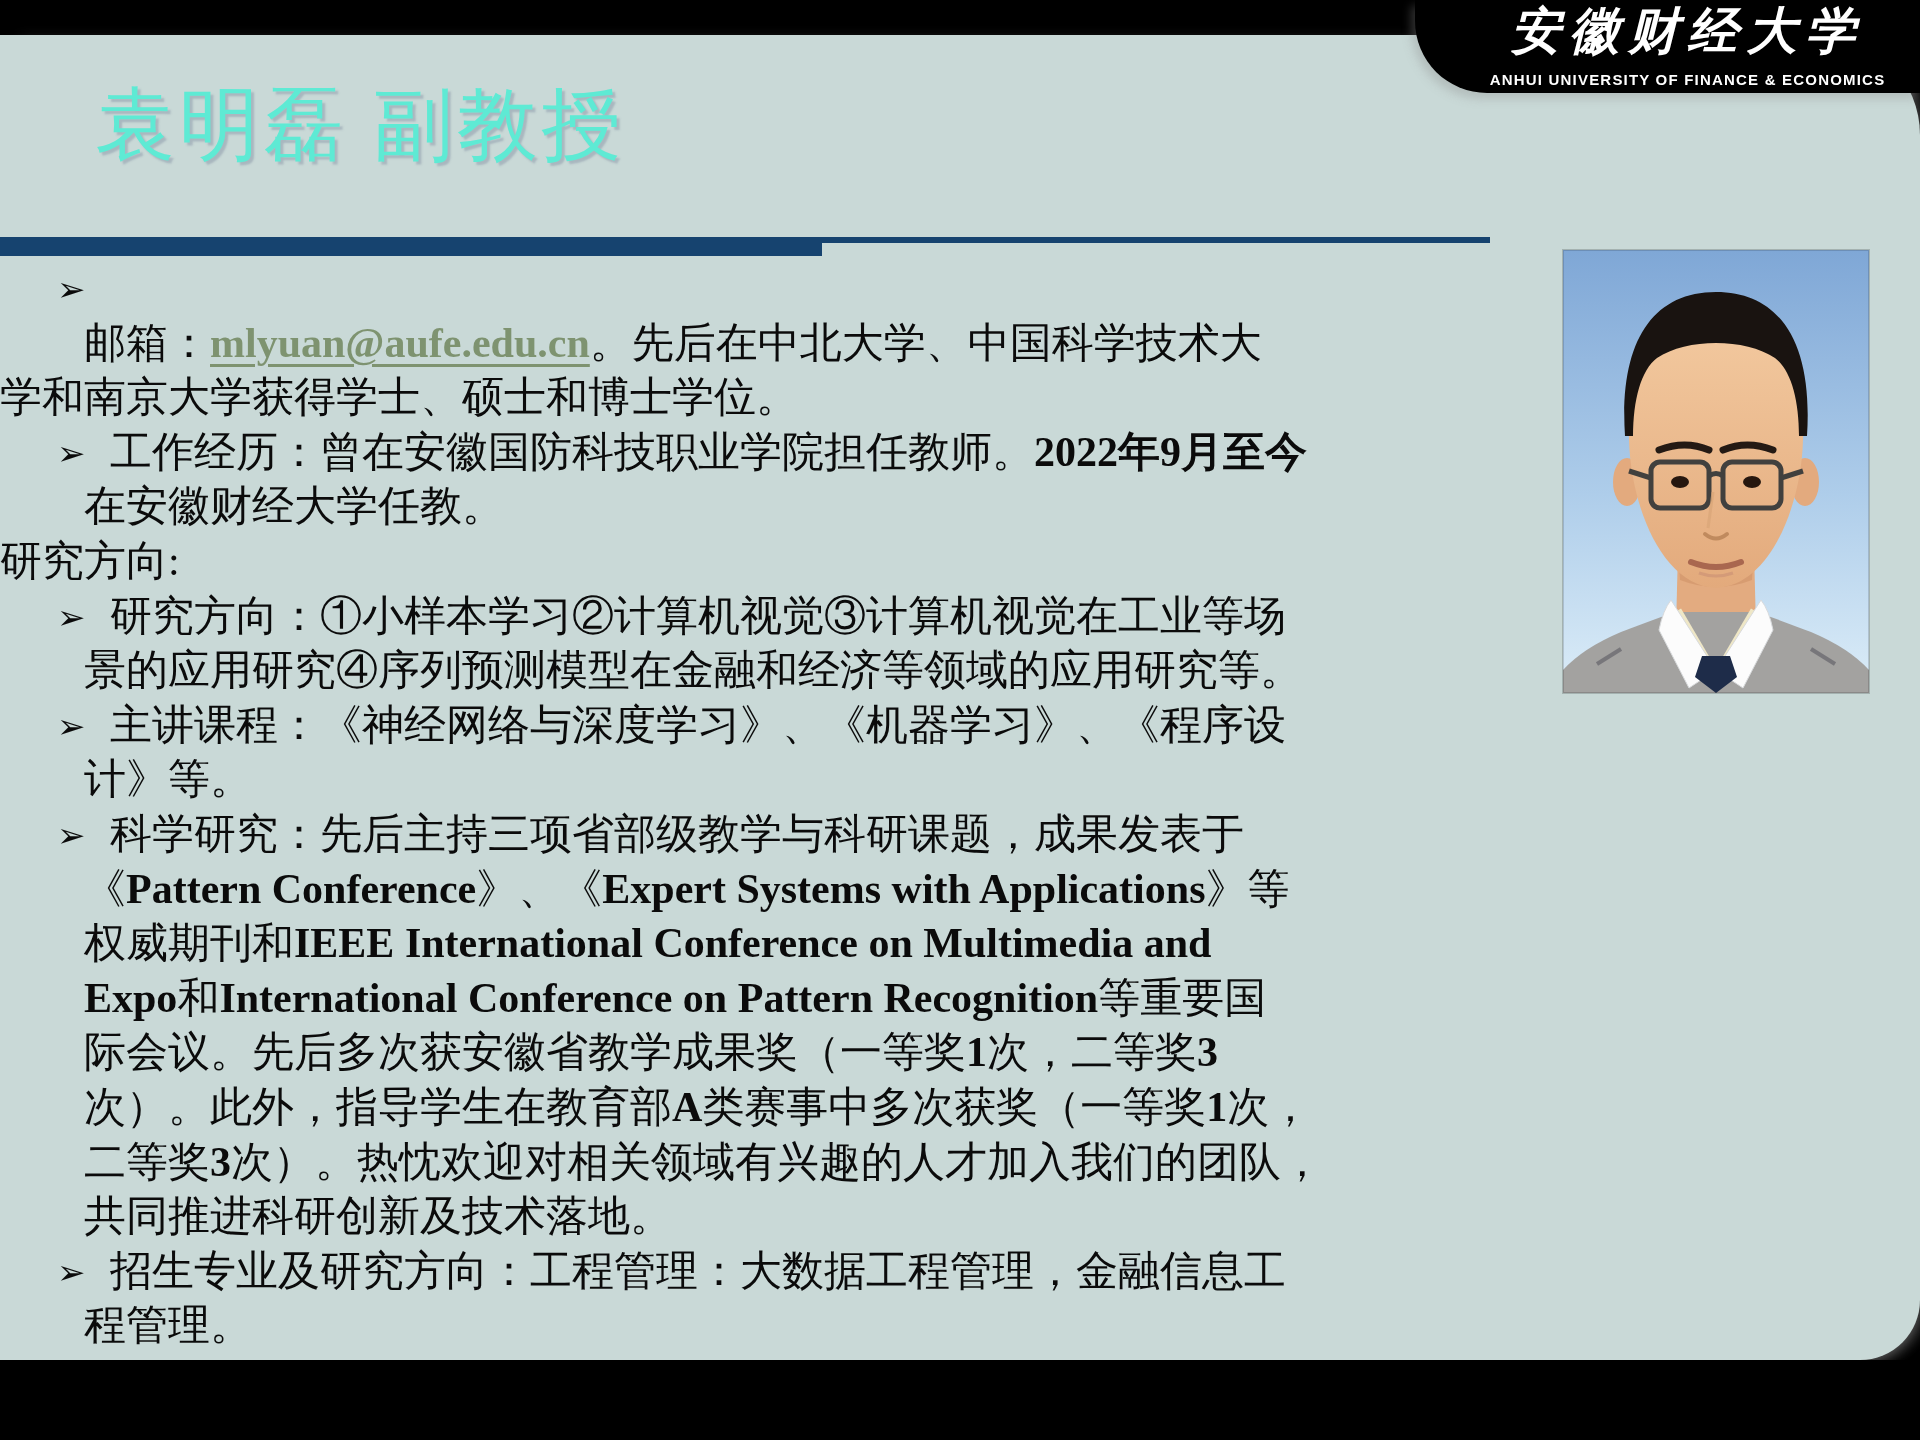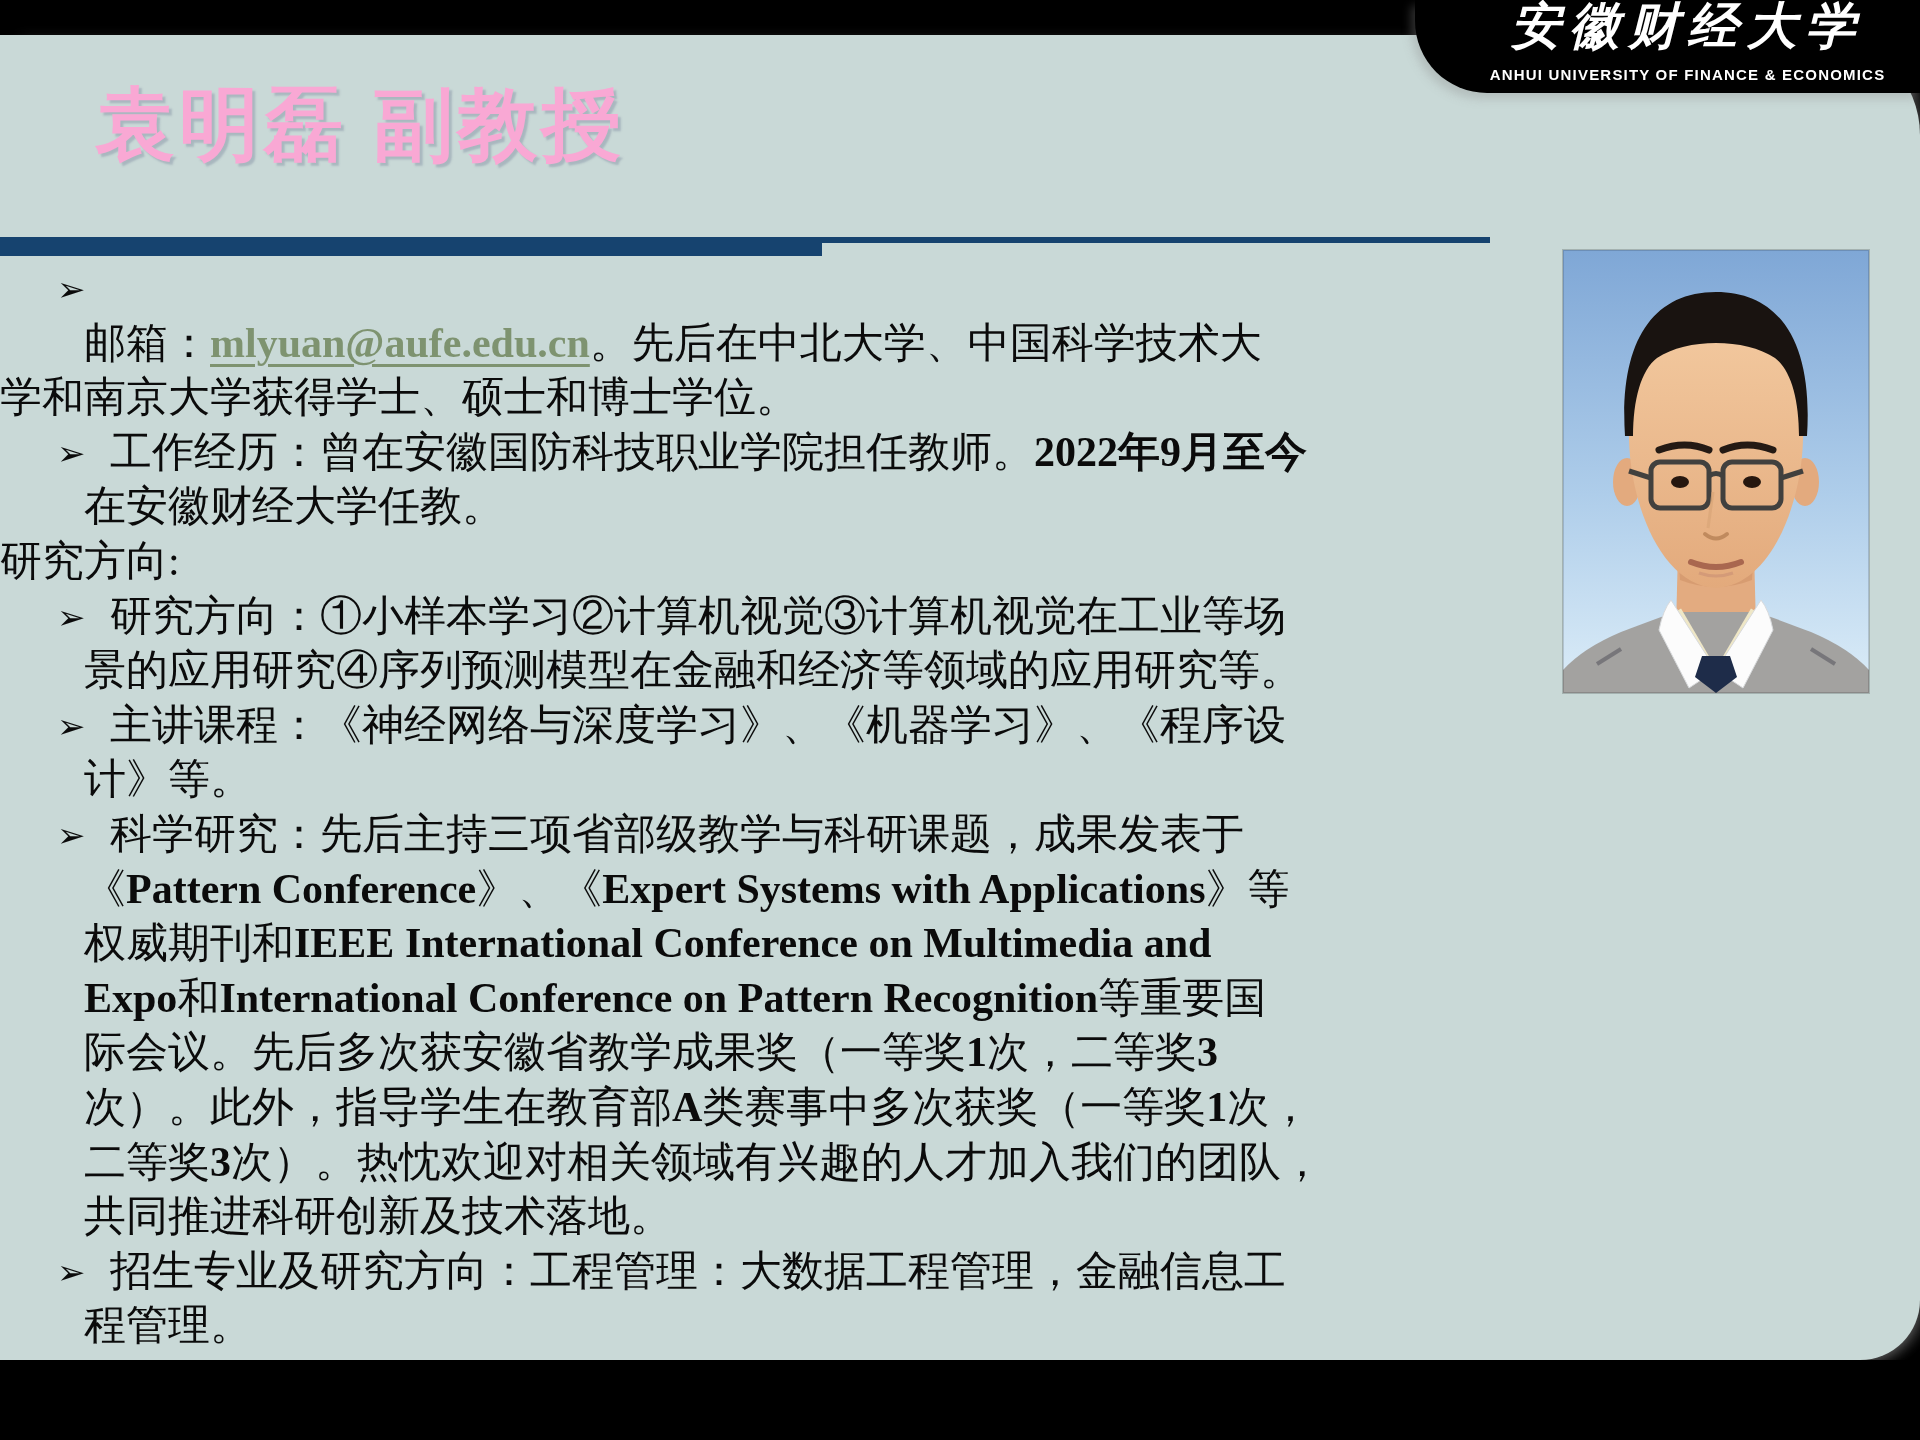--- a/index.html
+++ b/index.html
@@ -13,30 +13,30 @@
       repeating-linear-gradient(to right, rgba(255,255,255,0.30) 0 2px, rgba(255,255,255,0) 2px 55px),
       repeating-linear-gradient(to bottom, rgba(255,255,255,0.30) 0 2px, rgba(255,255,255,0) 2px 55px),
       linear-gradient(135deg, rgba(0,0,0,0) 55%, rgba(40,70,70,0.18) 100%),
       linear-gradient(to bottom, #f4f6f7 0%, #e9eeef 28%, #d0dedc 62%, #b6cccา 85%, #aac3c0 100%);
     background-color:#c9d9d7;
     box-shadow:0 8px 14px -4px rgba(150,150,150,0.55), 14px 0 16px -6px rgba(120,120,120,0.4);}
 
   
   #logo-block{position:absolute;right:0;top:0;width:505px;height:93px;background:#000;
     border-bottom-left-radius:72px;display:flex;flex-direction:column;align-items:center;
-    justify-content:flex-start;z-index:5;padding-left:40px;box-sizing:border-box;
+    justify-content:center;z-index:5;padding-left:40px;box-sizing:border-box;
     box-shadow:-4px 6px 10px rgba(140,140,140,0.35);}
   .logo-cn{color:#fff;font-size:50px;font-weight:bold;font-style:italic;letter-spacing:9px;
     line-height:52px;white-space:nowrap;}
   .logo-en{color:#fff;font-size:15px;font-weight:bold;letter-spacing:1.2px;
     font-family:"Liberation Sans","DejaVu Sans",sans-serif;white-space:nowrap;margin-top:14px;}
 
   
-  #page-title{position:absolute;left:95px;top:72px;font-size:80px;font-weight:bold;
-    color:#f9a8d4;font-family:"Liberation Sans","DejaVu Sans",sans-serif;letter-spacing:4px;
+  #page-title{position:absolute;left:95px;top:72px;font-size:80px;font-weight:normal;
+    color:#5eead4;font-family:"Liberation Sans","DejaVu Sans",sans-serif;letter-spacing:4px;
     text-shadow:3px 3px 2px rgba(110,120,145,0.35);white-space:nowrap;z-index:2;}
 
   
   #divider-thick{position:absolute;left:0;top:237px;width:822px;height:19px;background:#16436f;z-index:2;}
   #divider-thin{position:absolute;left:822px;top:237px;width:668px;height:6px;background:#16436f;z-index:2;}
 
   
   #body-text{position:absolute;left:0;top:261px;width:1920px;z-index:2;color:#0b0b0b;
     font-size:42px;line-height:54.6px;}
   .line{position:relative;white-space:nowrap;height:54.6px;}

